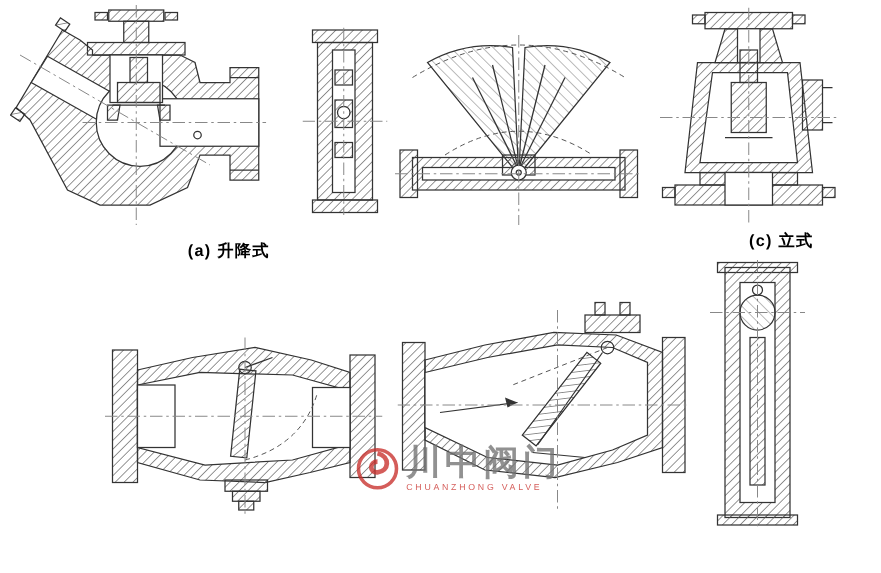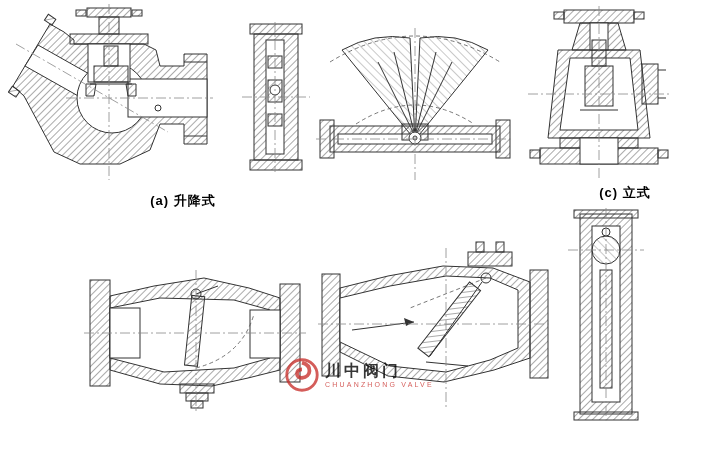--- a/index.html
+++ b/index.html
@@ -20,21 +20,21 @@
     font-size:13px;font-weight:600;letter-spacing:1px;
     font-family:"Liberation Sans",sans-serif;
   }
   .watermark{
     position:absolute;left:283px;top:356px;display:flex;align-items:center;
     gap:4px;opacity:0.78;pointer-events:none;
   }
   .wm-logo{width:38px;height:38px;}
   .wm-text{display:flex;flex-direction:column;line-height:1;}
   .wm-brand{
-    color:#000000;font-weight:bold;font-size:16px;letter-spacing:3px;
+    color:#737373;font-weight:bold;font-size:28px;letter-spacing:3px;
     font-family:"Liberation Serif",serif;
   }
   .wm-sub{color:#c9302c;font-size:7px;letter-spacing:2.2px;margin-top:2px;}
 </style>
 </head>
 <body>
 
 <div id="canvas">
 
   <svg width="0" height="0" style="position:absolute">

